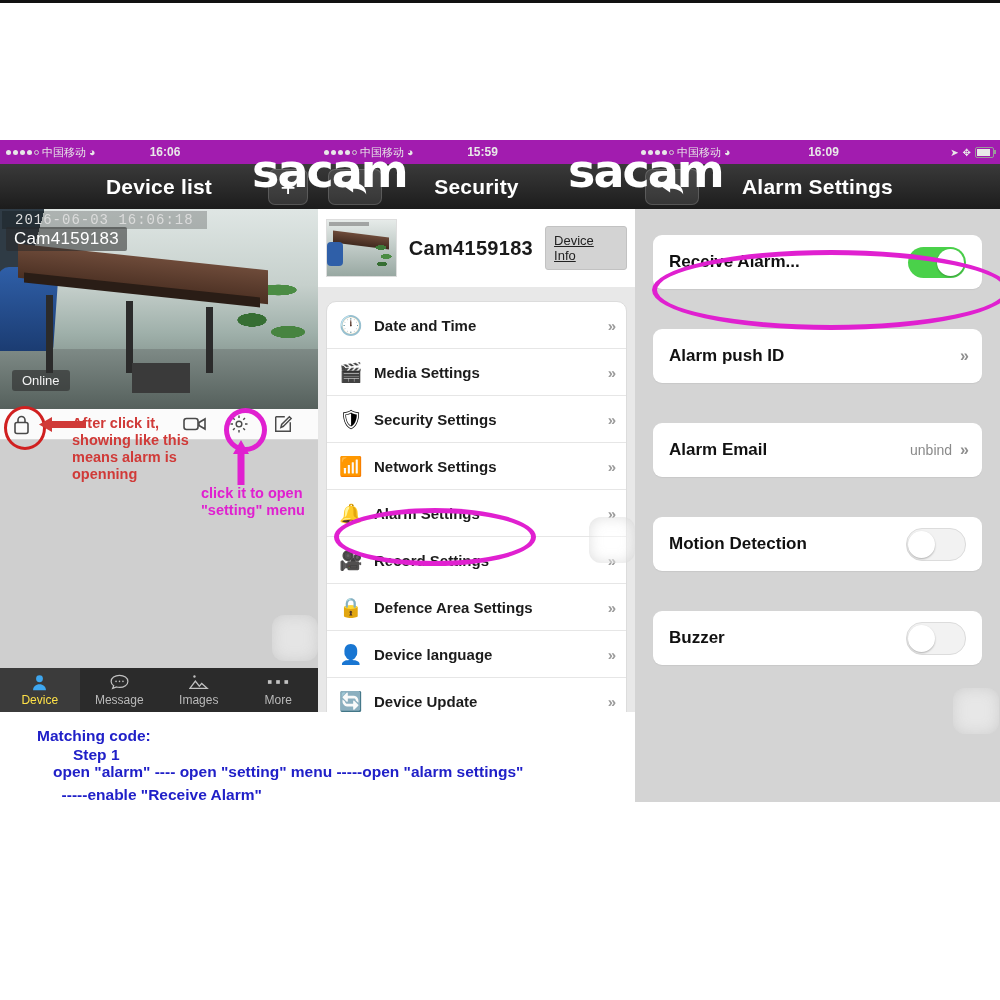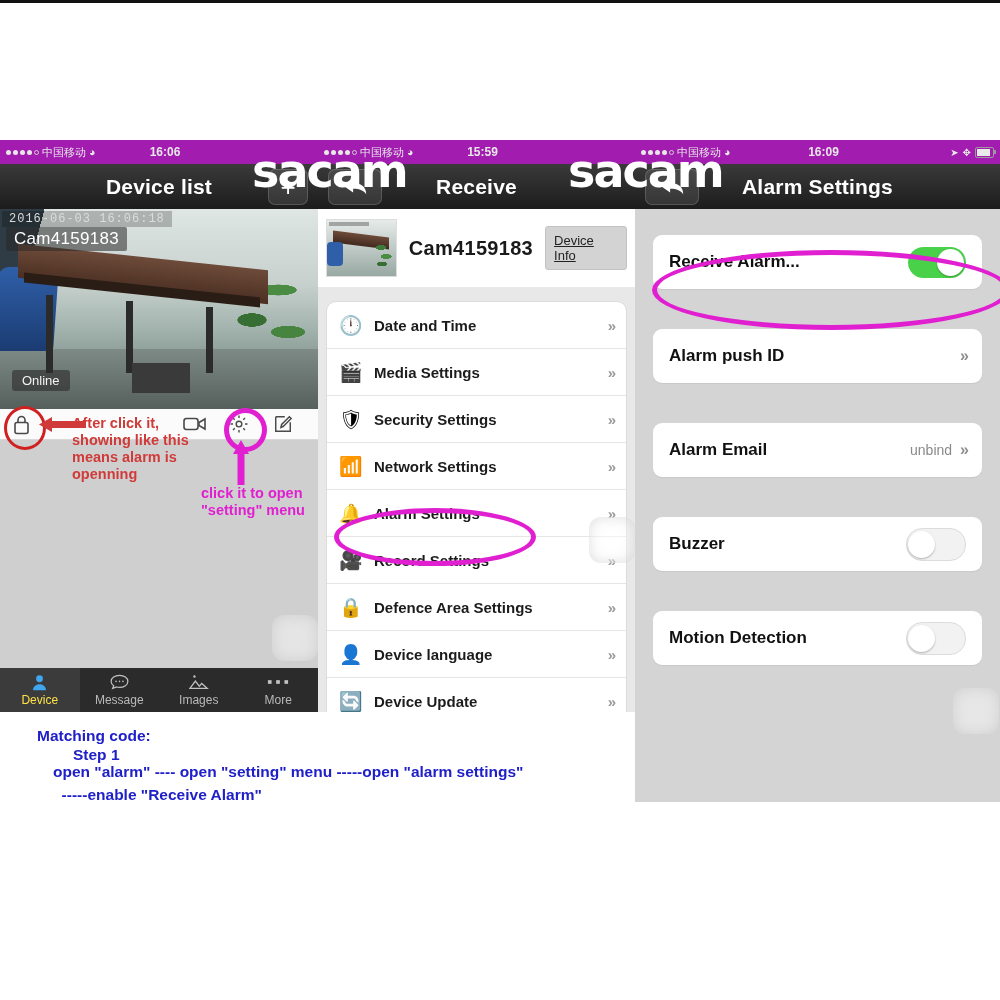--- a/index.html
+++ b/index.html
@@ -61,22 +61,22 @@
   .vid-desk{position:absolute;left:18px;top:48px;width:250px;height:34px;
       background:linear-gradient(#6e4b3a,#4a2f22);transform:skewY(6deg);}
   .vid-desk2{position:absolute;left:24px;top:76px;width:236px;height:10px;
       background:#2a1d16;transform:skewY(6deg);}
   .vid-leg{position:absolute;background:#2b2b2b;}
   .vid-chair{position:absolute;left:-4px;top:58px;width:60px;height:84px;
       background:linear-gradient(#2f5fa8,#1b3c72);border-radius:10px 14px 4px 4px;transform:skewX(-4deg);}
   .vid-floor{position:absolute;left:0;right:0;bottom:0;height:60px;
       background:linear-gradient(#7e8a86,#55605c);}
   .vid-box{position:absolute;left:132px;bottom:16px;width:58px;height:30px;background:#3a3a3a;}
-  .vid-ts{position:absolute;left:2px;top:2px;font-size:12px;color:#dcdcdc;
-      background:rgba(0,0,0,.22);padding:1px 7px;letter-spacing:1px;
+  .vid-ts{position:absolute;left:2px;top:2px;font-size:14px;color:#dcdcdc;
+      background:rgba(0,0,0,.22);padding:1px 13px;letter-spacing:1px;
       font-family:"Liberation Mono","DejaVu Sans Mono",monospace;}
   .cam-label{position:absolute;left:6px;top:18px;background:rgba(40,40,40,.55);
       color:#fff;font-size:17px;padding:2px 8px;border-radius:2px;letter-spacing:.3px;}
   .online-badge{position:absolute;left:12px;bottom:18px;background:rgba(45,45,45,.62);
       color:#f2f2f2;font-size:13px;padding:3px 10px;border-radius:3px;}
 
   
   .cam-toolbar{position:relative;height:30px;background:#fbfbfb;
       display:flex;align-items:center;border-bottom:1px solid #d9d9d9;}
   .cam-toolbar .ic{position:absolute;display:flex;align-items:center;justify-content:center;}
@@ -292,21 +292,21 @@
       </div>
       <div class="sb-time">15:59</div>
     </div>
 
     <div class="navbar">
       <div class="nav-btn nav-back">
         <svg viewBox="0 0 30 20" fill="#ffffff">
           <path d="M13 2 L3 9 L13 16 L13 12 C20 12 25 14 27 18 C27 9 21 6 13 6 Z"></path>
         </svg>
       </div>
-      <div class="navtitle">Receive</div>
+      <div class="navtitle">Security</div>
     </div>
 
     <div class="dev-head">
       <div class="dev-thumb">
         <div class="t-desk"></div>
         <div class="t-chair"></div>
         <div class="t-plant"></div>
         <div class="t-bar"></div>
       </div>
       <div class="dev-name">Cam4159183</div>
@@ -417,30 +417,30 @@
 
       <div class="arow">
         <span class="al">Alarm Email</span>
         <span class="aright">
           <span class="aval">unbind</span>
           <span class="achev">»</span>
         </span>
       </div>
 
       <div class="arow">
-        <span class="al">Buzzer</span>
+        <span class="al">Motion Detection</span>
         <span class="aright">
           <span class="toggle off">
               <i class="knob"></i>
             </span>
         </span>
       </div>
 
       <div class="arow">
-        <span class="al">Motion Detection</span>
+        <span class="al">Buzzer</span>
         <span class="aright">
           <span class="toggle off">
               <i class="knob"></i>
             </span>
         </span>
       </div>
 
     </div>
 
     <div class="ghost-sq" style="left:318px;top:548px;width:46px;height:46px;"></div>

